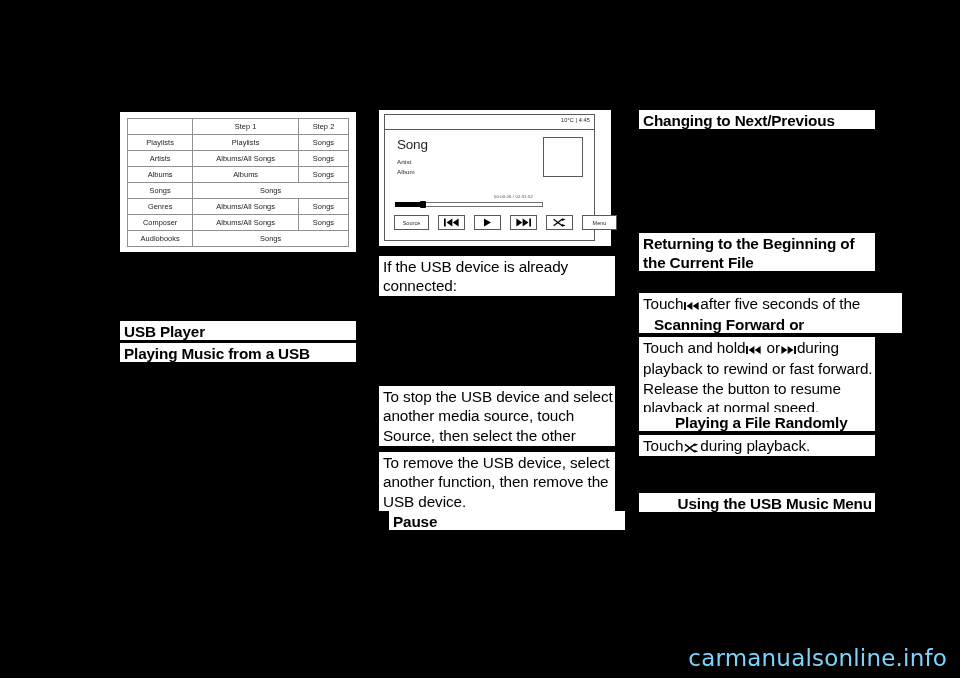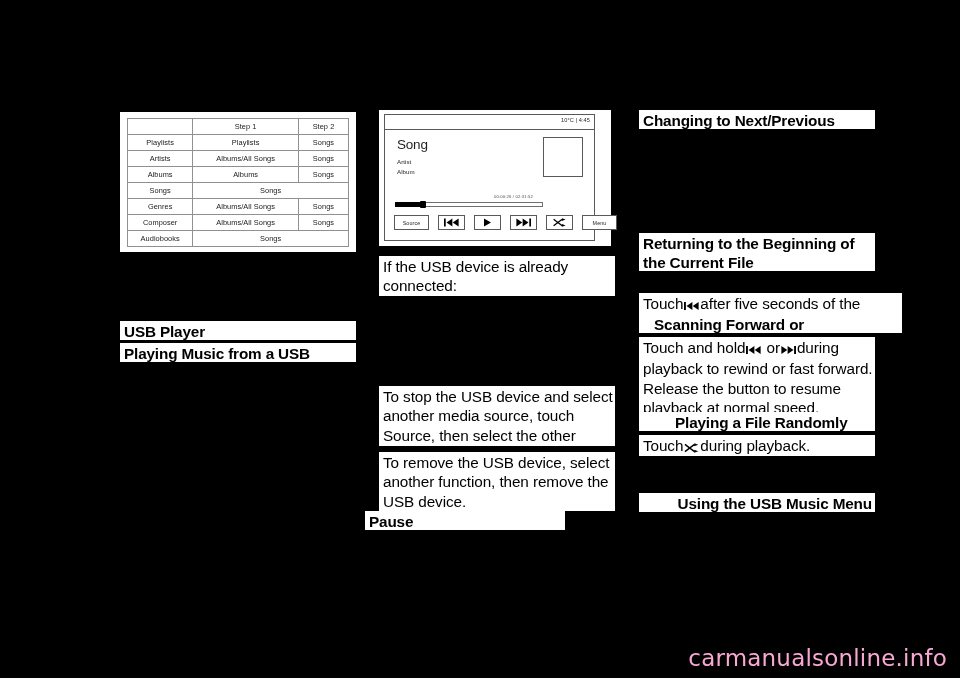--- a/index.html
+++ b/index.html
@@ -210,21 +210,21 @@
     left: 0;
     right: 0;
     bottom: 0;
     height: 40px;
     background: #000000;
   }
   .watermark span {
     position: absolute;
     right: 13px;
     bottom: 7px;
-    color: #f9a8d4;
+    color: #7dd3fc;
     font-size: 23px;
     letter-spacing: 0.2px;
     font-family: "DejaVu Sans", sans-serif;
   }
 
   
   .glyph {
     display: inline-block;
     vertical-align: -2px;
     margin: 0 1px;
@@ -345,21 +345,21 @@
 
     </div>
   </div>
 
   <div class="band body-text" style="left:379px; top:256px; width:236px; height:40px;">If the USB device is already connected:</div>
 
   <div class="band body-text" style="left:379px; top:386px; width:236px; height:60px;">To stop the USB device and select another media source, touch Source, then select the other source.</div>
 
   <div class="band body-text" style="left:379px; top:452px; width:236px; height:59px;">To remove the USB device, select another function, then remove the USB device.</div>
 
-  <div class="band heading heading-rule" style="left:365px; top:511px; width:200px; height:21px;">Pause</div>
+  <div class="band heading heading-rule" style="left:389px; top:511px; width:236px; height:21px;">Pause</div>
 
   <div class="band heading heading-rule" style="left:639px; top:110px; width:236px; height:21px;">Changing to Next/Previous Files</div>
 
   <div class="band heading heading-rule" style="left:639px; top:233px; width:236px; height:40px;">Returning to the Beginning of the Current File</div>
 
   <div class="band body-text" style="left:639px; top:273px; width:263px; height:40px;margin-top:20px;">
     <span>Touch</span><span class="glyph"><svg width="15" height="10" viewBox="0 0 15 9">
           <rect x="0" y="0.5" width="1.9" height="8" fill="#000"></rect>
           <polygon points="8.4,0.5 8.4,8.5 2.5,4.5" fill="#000"></polygon>
           <polygon points="14.6,0.5 14.6,8.5 8.7,4.5" fill="#000"></polygon>

